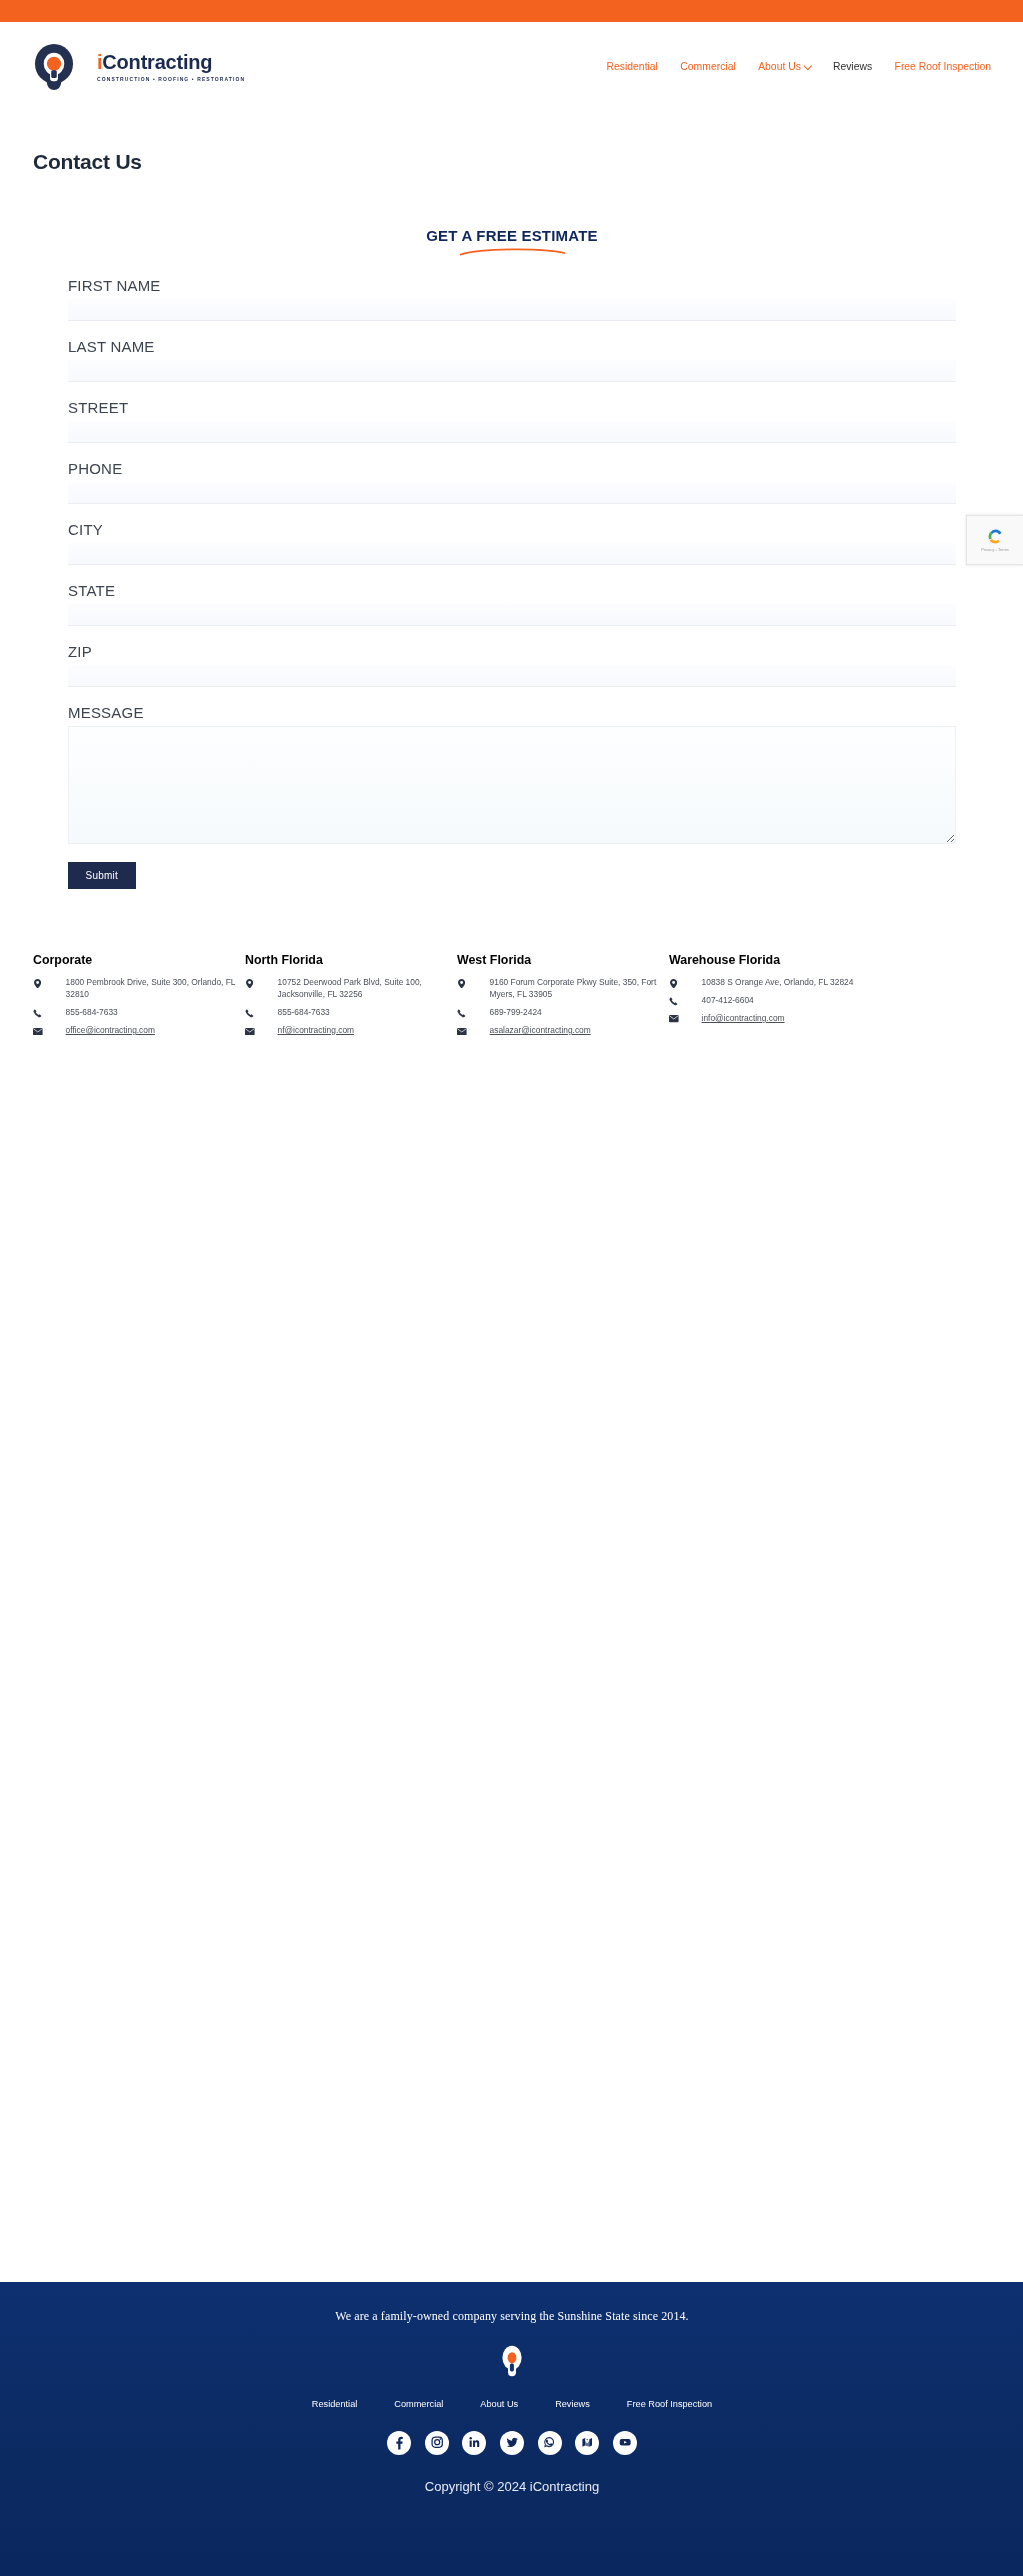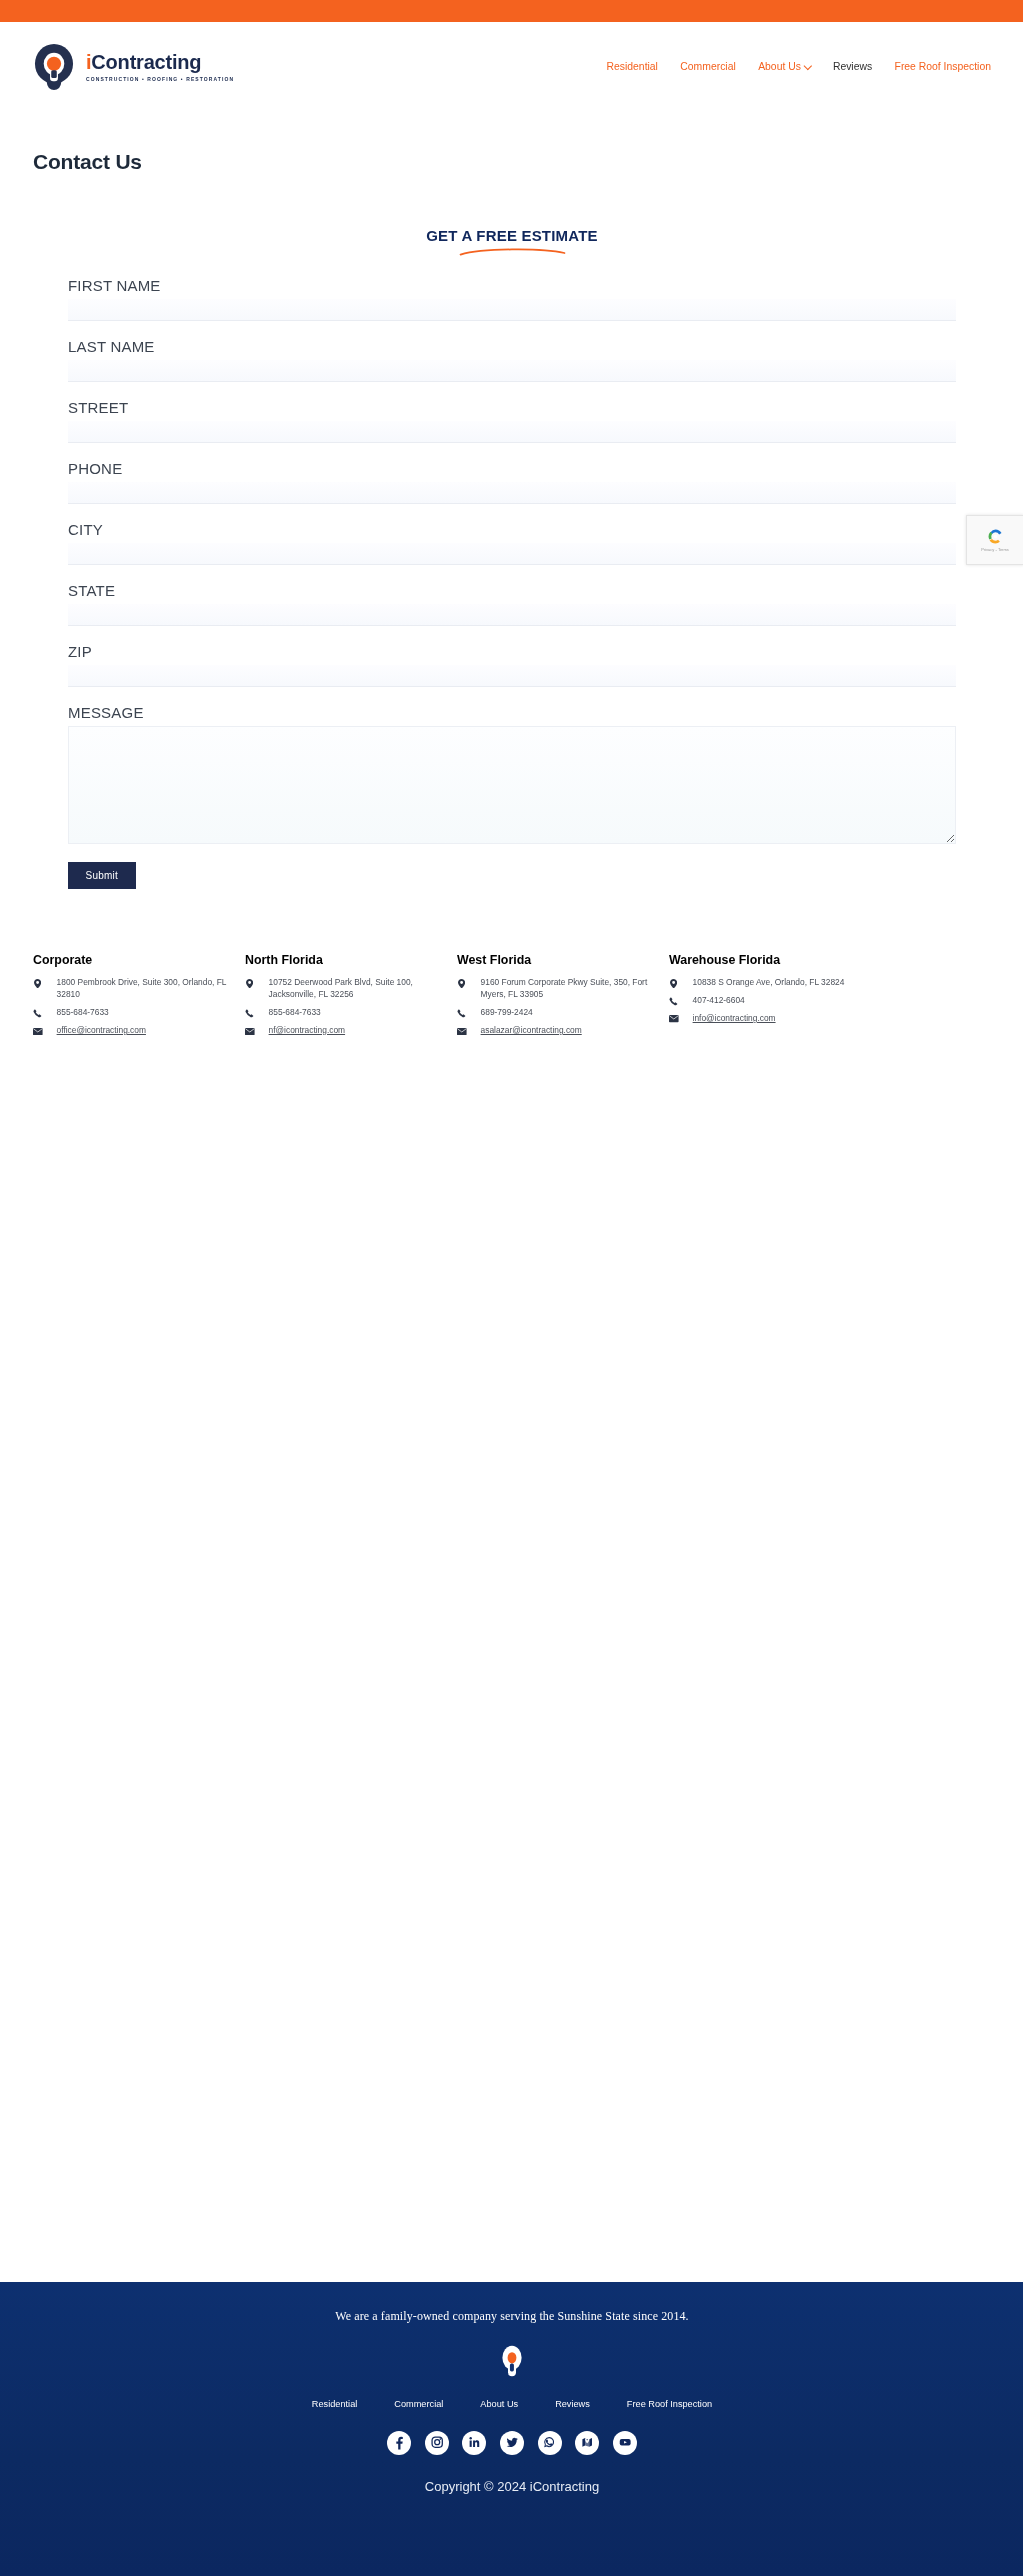--- a/index.html
+++ b/index.html
@@ -32,21 +32,21 @@
     height: 90px;
     background: #ffffff;
     display: flex;
     align-items: center;
     padding: 0 33px 0 33px;
   }
 
   .brand {
     display: flex;
     align-items: center;
-    gap: 11px;
+    gap: 22px;
     text-decoration: none;
   }
 
   .logo-mark {
     width: 42px;
     height: 46px;
     flex: 0 0 42px;
   }
 
   .brand-text { display: flex; flex-direction: column; justify-content: center; }
@@ -217,21 +217,21 @@
   .loc-title {
     font-size: 12.4px;
     font-weight: 700;
     color: #000000;
     margin-bottom: 9.6px;
   }
 
   .loc-row {
     display: flex;
     align-items: flex-start;
-    gap: 14px;
+    gap: 23px;
     margin-bottom: 5.6px;
     font-size: 8.4px;
     line-height: 1.45;
     color: #4a4f58;
   }
   .loc-row .ic {
     flex: 0 0 9.6px;
     width: 9.6px;
     height: 9.6px;
     margin-top: 2.4px;

